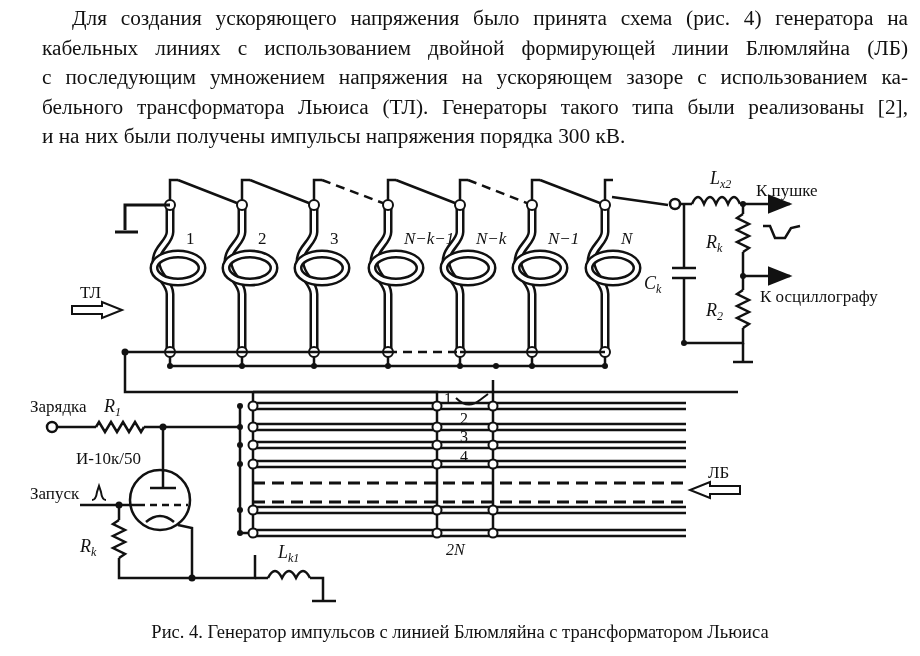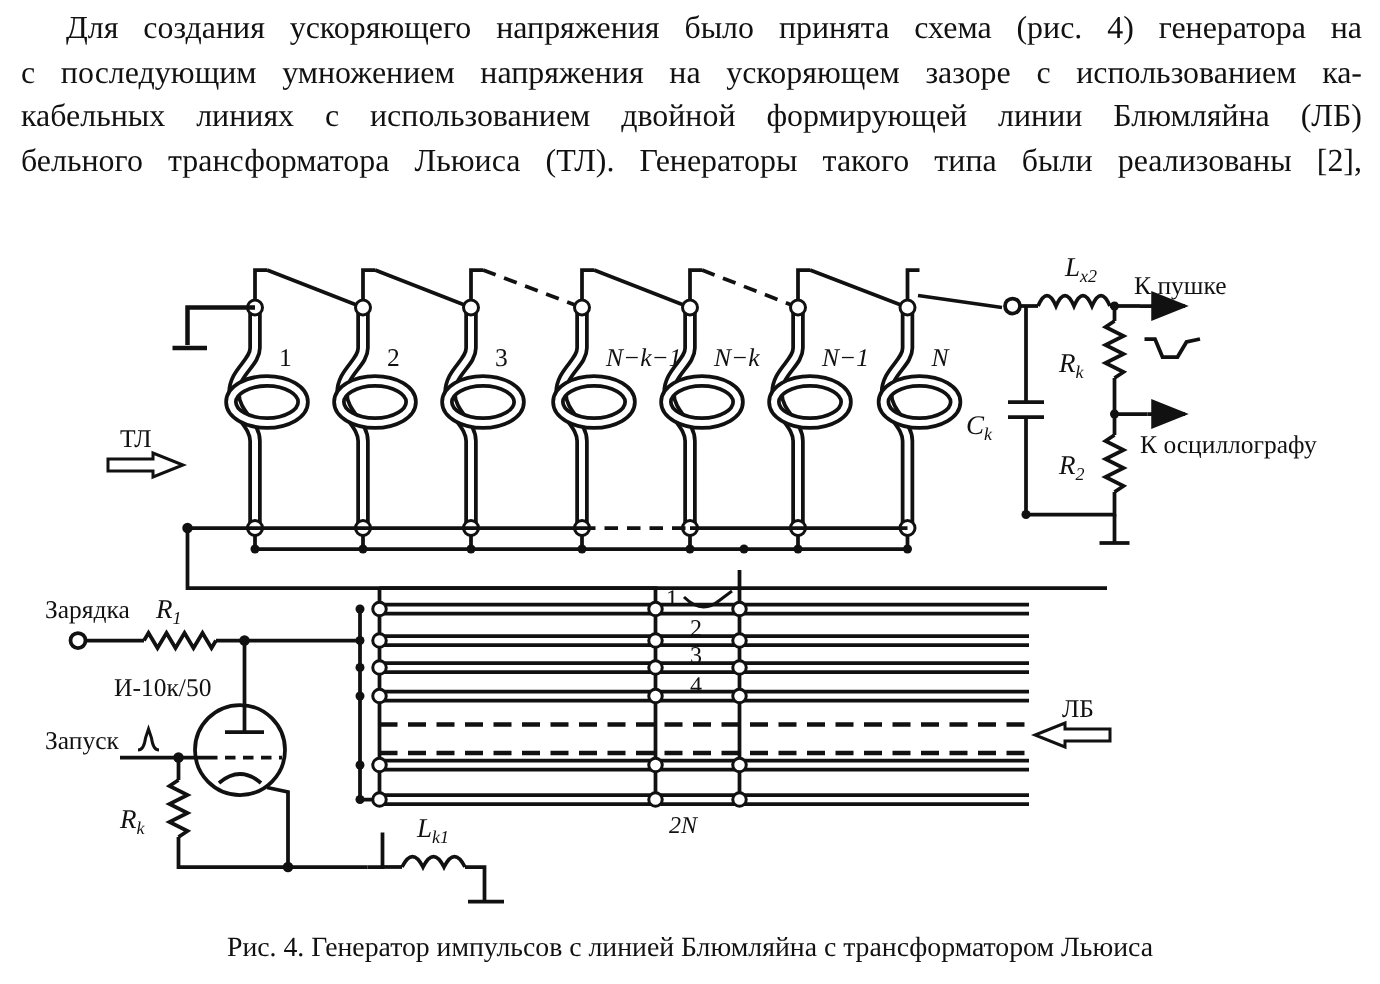--- a/index.html
+++ b/index.html
@@ -1,33 +1,34 @@
 <!DOCTYPE html>
 <html><head>
 <meta charset="utf-8">
 <style>
   html,body{margin:0;padding:0;background:#ffffff;}
   body{width:920px;height:656px;position:relative;overflow:hidden;font-family:"Liberation Serif","DejaVu Serif",serif;color:#111;}
   .para{position:absolute;left:14px;top:4px;width:894px;font-size:21.3px;line-height:29.6px;text-align:justify;}
-  .para .ln{display:block;white-space:nowrap;text-align-last:justify;text-align:justify;}
+  .para .ln{display:block;white-space:nowrap;text-align-last:justify;text-align:justify;margin-left:28px;}
   .para .ln.first{text-indent:30px;}
   .para .ln.last{text-align-last:left;}
   .fig{position:absolute;left:0;top:150px;width:920px;height:460px;}
   .caption{position:absolute;left:0;top:622px;width:920px;text-align:center;font-size:18.5px;}
   svg text{font-family:"Liberation Serif","DejaVu Serif",serif;fill:#111;}
   .it{font-style:italic;}
 </style>
 </head>
 <body>
 
 <div class="para">
   <span class="ln first">Для создания ускоряющего напряжения было принята схема (рис. 4) генератора на</span>
+  <span class="ln">кабельных линиях с использованием двойной формирующей линии Блюмляйна (ЛБ)</span>
   <span class="ln">с последующим умножением напряжения на ускоряющем зазоре с использованием ка-</span>
-  <span class="ln">кабельных линиях с использованием двойной формирующей линии Блюмляйна (ЛБ)</span>
   <span class="ln">бельного трансформатора Льюиса (ТЛ).  Генераторы такого типа были реализованы [2],</span>
+  <span class="ln last">и на них были получены импульсы напряжения порядка 300 кВ.</span>
 </div>
 
 <svg class="fig" viewBox="0 150 920 460" width="920" height="460" xmlns="http://www.w3.org/2000/svg">
   <defs>
     <marker id="arrowHead" markerWidth="10" markerHeight="8" refX="9" refY="4" orient="auto">
       <path d="M0,0 L10,4 L0,8 z" fill="#111"></path>
     </marker>
   </defs>
 
   <g id="stages" stroke="#111" fill="none">

